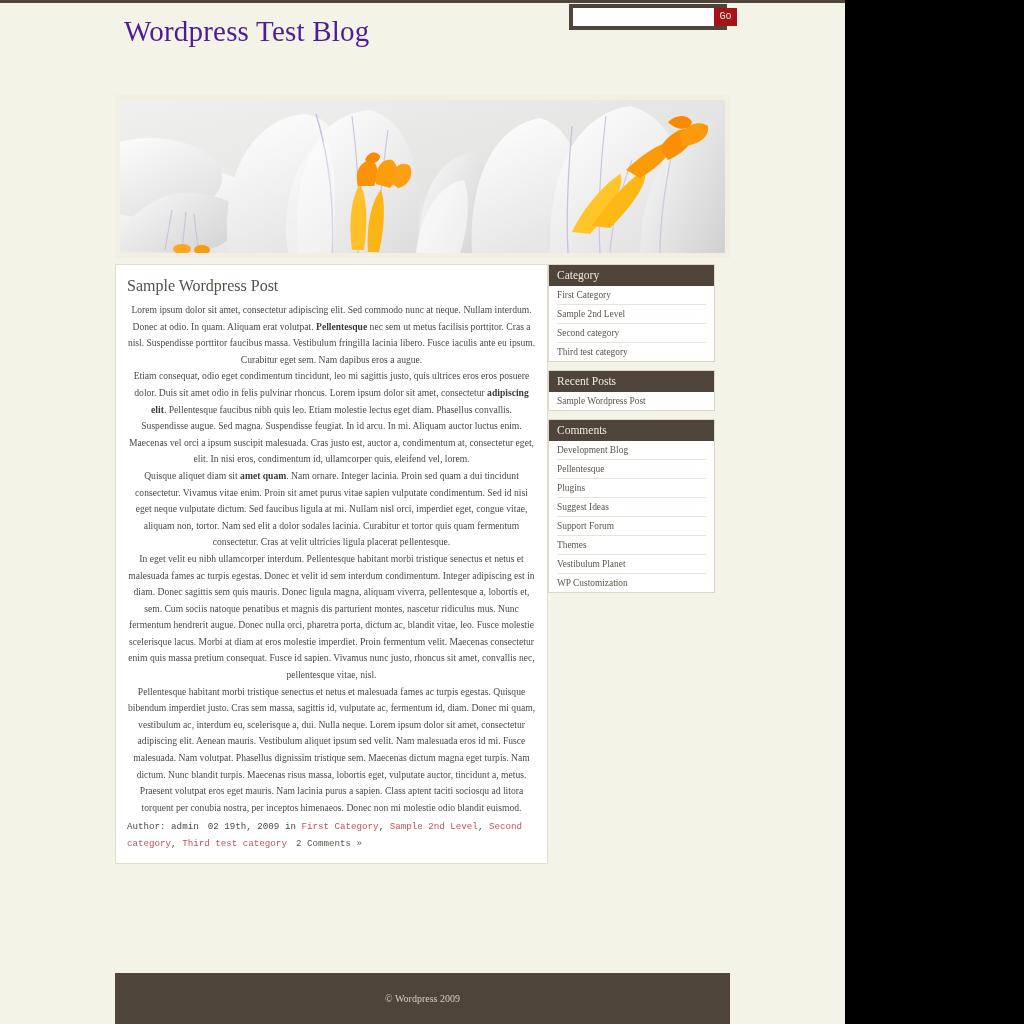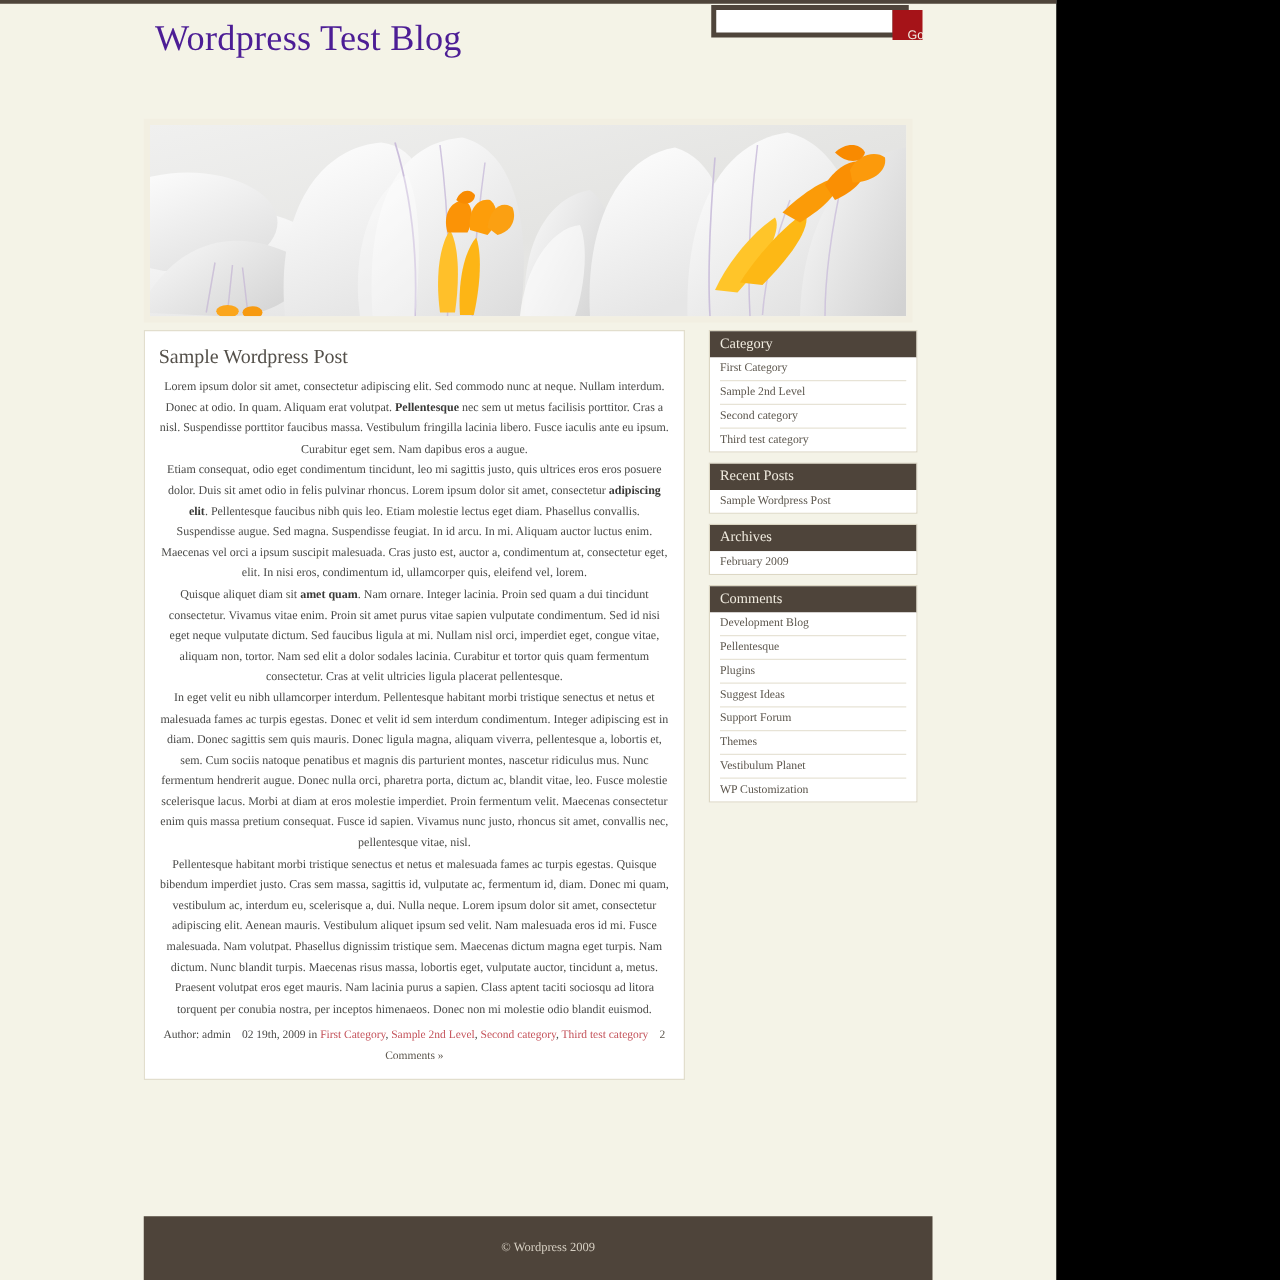--- a/index.html
+++ b/index.html
@@ -71,25 +71,25 @@
     font-size: 11px;
     padding: 0 3px;
     color: #3a3228;
   }
   #search-go {
     flex: 0 0 auto;
     width: 23px;
     background: #A51318;
     color: #F2EDE2;
     border: 0;
-    font-family: Liberation Sans, sans-serif;
+    font-family: Liberation Mono, monospace;
     font-size: 10px;
     line-height: 18px;
     cursor: pointer;
-    padding: 12px;
+    padding: 0;
   }
   
   #nav {
     position: absolute;
     left: 115px;
     top: 70px;
     width: 615px;
     height: 19px;
     background: #E0DCC8;
     border-bottom: 2px solid #4E443A;
@@ -166,32 +166,31 @@
   #post-body ol li {
     font-size: 9.6px;
     line-height: 16.6px;
   }
   #post-body b { font-weight: bold; color: #3b3b39; }
   #post-meta {
     margin-top: 3px;
     font-size: 9.2px;
     line-height: 16.6px;
     color: #4A4A48;
-    font-family: Liberation Serif, serif;
-    text-align: center;
+    font-family: Liberation Mono, monospace;
   }
   #post-meta a {
     color: #C4525A;
     text-decoration: none;
   }
   .meta-sep { display: inline-block; width: 9px; }
   
   #sidebar {
     position: absolute;
-    left: 567px;
+    left: 548px;
     top: 264px;
     width: 167px;
   }
   .widget {
     margin-bottom: 8px;
     background: #FFFFFF;
     border: 1px solid #DCD7C4;
     box-sizing: border-box;
   }
   .widget-title {
@@ -228,21 +227,20 @@
     top: 973px;
     width: 615px;
     height: 51px;
     background: #4E443A;
     color: #D6CFC2;
     font-size: 10px;
     display: flex;
     align-items: center;
     justify-content: center;
     font-family: "Liberation Serif", "DejaVu Serif", serif;
-    padding-left: 16px;
   }
 </style>
 </head>
 <body>
 
 <div id="page">
 
   <div id="topbar"></div>
 
   <div id="header">
@@ -368,28 +366,20 @@
 
     <div class="widget">
       <h3 class="widget-title">Recent Posts</h3>
       <ul>
         <li>
             <a href="#">Sample Wordpress Post</a>
           </li>
       </ul>
     </div>
 
-    <div class="widget">
-      <h3 class="widget-title">Archives</h3>
-      <ul>
-        <li>
-            <a href="#">February 2009</a>
-          </li>
-      </ul>
-    </div>
 
     <div class="widget">
       <h3 class="widget-title">Comments</h3>
       <ul>
         <li>
             <a href="#">Development Blog</a>
           </li>
         <li>
             <a href="#">Pellentesque</a>
           </li>

